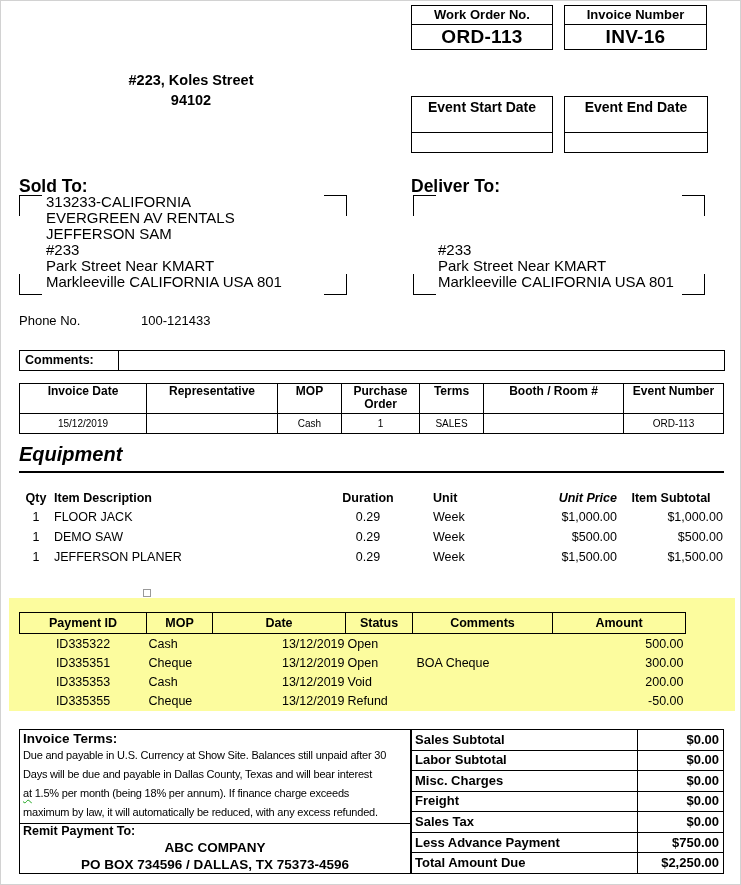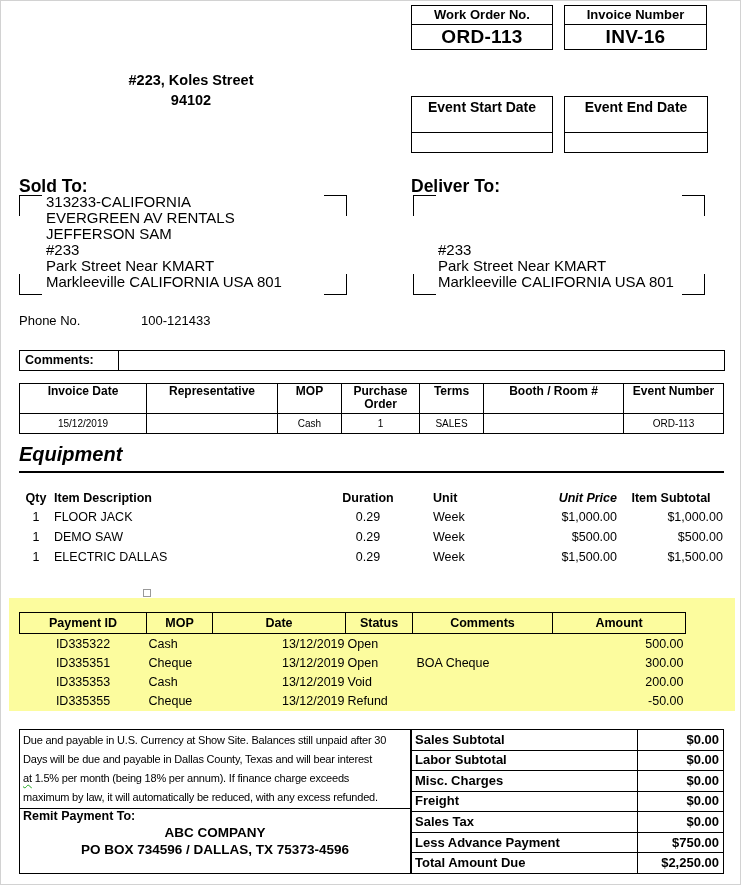--- a/index.html
+++ b/index.html
@@ -208,21 +208,21 @@
     <tr>
       <td class="c-qty">1</td>
       <td class="c-desc">DEMO SAW</td>
       <td class="c-dur">0.29</td>
       <td class="c-unit">Week</td>
       <td class="c-price">$500.00</td>
       <td class="c-sub">$500.00</td>
     </tr>
     <tr>
       <td class="c-qty">1</td>
-      <td class="c-desc">ELECTRIC DALLAS</td>
+      <td class="c-desc">JEFFERSON PLANER</td>
       <td class="c-dur">0.29</td>
       <td class="c-unit">Week</td>
       <td class="c-price">$1,500.00</td>
       <td class="c-sub">$1,500.00</td>
     </tr>
   </tbody>
     </table>
 
   <div class="abs mini-square"></div>
 
@@ -276,20 +276,21 @@
       <td class="p-status">Refund</td>
       <td class="p-comm"></td>
       <td class="p-amt">-50.00</td>
     </tr>
   </tbody>
     </table>
 
   <div class="abs bottom">
     <div class="terms-cell">
       <div class="terms-inner">
+        <div class="terms-heading">Invoice Terms:</div>
         <div class="terms-line">Due and payable in U.S. Currency at Show Site. Balances still unpaid after 30</div>
         <div class="terms-line">Days will be due and payable in Dallas County, Texas and will bear interest</div>
         <div class="terms-line"><span class="squiggle">at</span><span> 1.5% per month (being 18% per annum).  If finance charge exceeds</span></div>
         <div class="terms-line">maximum by law, it will automatically be reduced, with any excess refunded.</div>
         <div class="remit-divider"></div>
         <div class="remit-heading">Remit Payment To:</div>
         <div class="remit-company">ABC  COMPANY</div>
         <div class="remit-address">PO BOX 734596  /  DALLAS, TX 75373-4596</div>
       </div>
     </div>

